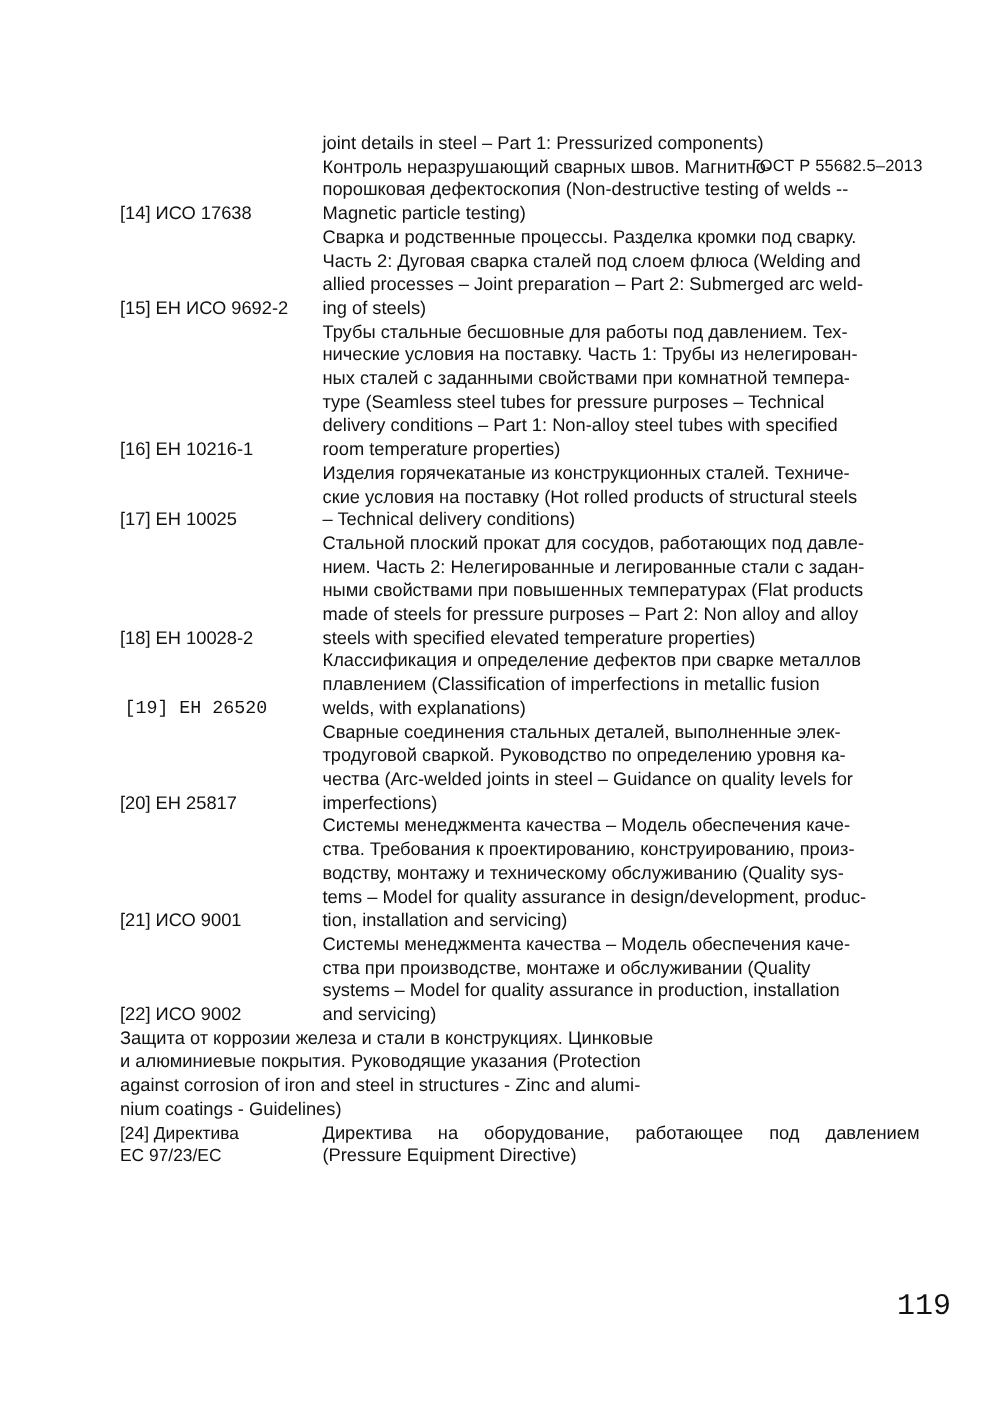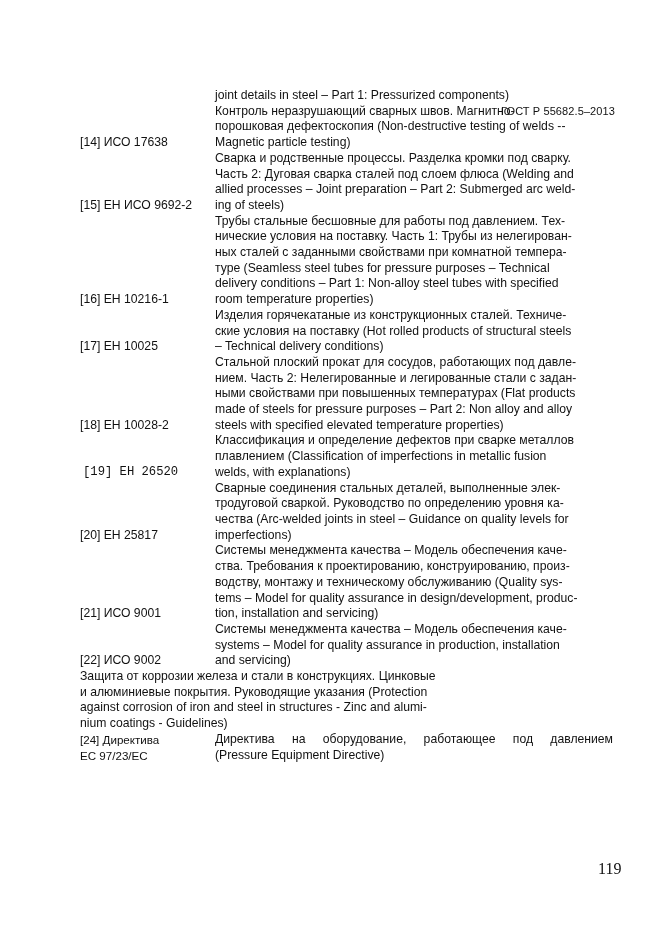--- a/index.html
+++ b/index.html
@@ -5,21 +5,21 @@
     html, body { margin: 0; padding: 0; background: #ffffff; }
     body { width: 661px; height: 935px; position: relative; overflow: hidden;
            font-family: "Liberation Sans", sans-serif; color: #111; }
     .header { position: absolute; top: 62px; right: 46px; font-size: 11px; letter-spacing: 0.1px; margin-top: 43px; }
     .refs { position: absolute; top: 88px; left: 80px; width: 533px; font-size: 12.2px; line-height: 15.7px; }
     .row { display: flex; align-items: flex-end; }
     .key { width: 135px; flex: 0 0 135px; white-space: nowrap; }
     .key.indent { padding-left: 3px; width: 132px; flex-basis: 132px; font-family: Liberation Mono, monospace; }
     .desc { flex: 1; }
     .key-narrow { font-size: 11.6px; }
-    .page-num { position: absolute; top: 860px; left: 598px; font-family: Liberation Serif, serif; font-size: 16px; }
+    .page-num { position: absolute; top: 860px; left: 598px; font-family: Liberation Mono, monospace; font-size: 20px; }
   </style>
 </head>
 <body>
 
 <div class="header">ГОСТ Р 55682.5–2013</div>
 
 <div class="refs">
   <div class="row">
     <div class="key"></div>
     <div class="desc">joint details in steel – Part 1: Pressurized components)</div>
@@ -95,20 +95,21 @@
           <div>ства. Требования к проектированию, конструированию, произ-</div>
           <div>водству, монтажу и техническому обслуживанию (Quality sys-</div>
           <div>tems – Model for quality assurance in design/development, produc-</div>
           <div>tion, installation and servicing)</div>
         </div>
       </div>
       <div class="row">
         <div class="key">[22] ИСО 9002</div>
         <div class="desc">
           <div>Системы менеджмента качества – Модель обеспечения каче-</div>
+          <div>ства при производстве, монтаже и обслуживании (Quality</div>
           <div>systems – Model for quality assurance in production, installation</div>
           <div>and servicing)</div>
         </div>
       </div>
       <div class="row">
         <div class="desc">
           <div>Защита от коррозии железа и стали в конструкциях. Цинковые</div>
           <div>и алюминиевые покрытия. Руководящие указания (Protection</div>
           <div>against corrosion of iron and steel in structures - Zinc and alumi-</div>
           <div>nium coatings - Guidelines)</div>

